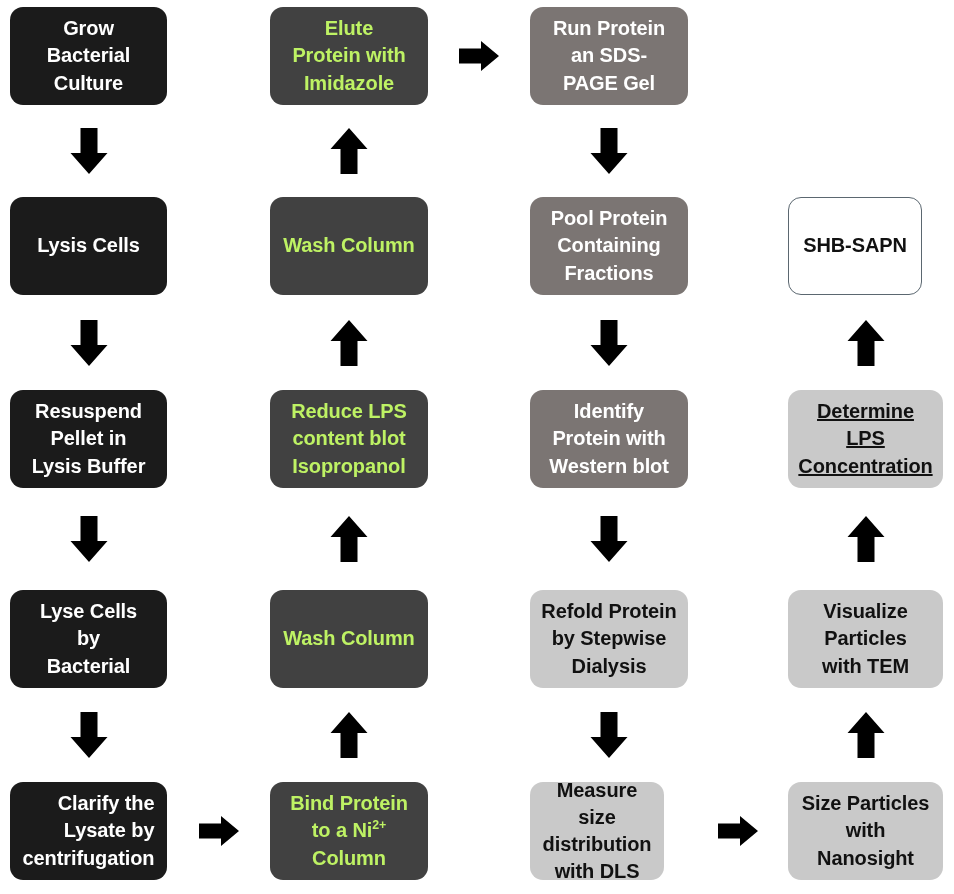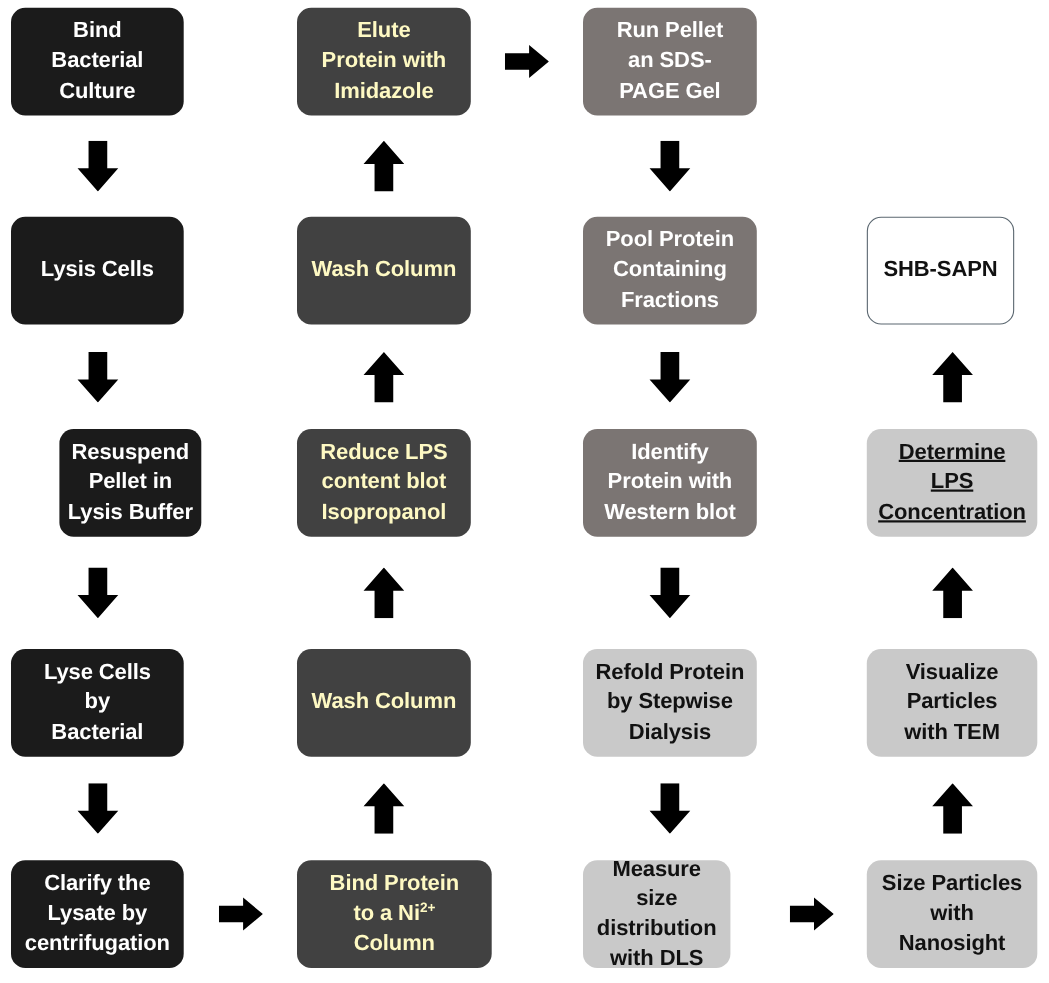--- a/index.html
+++ b/index.html
@@ -27,58 +27,58 @@
     justify-content: center;
     text-align: center;
     font-weight: bold;
     font-size: 20px;
     line-height: 1.36;
     letter-spacing: -0.1px;
     padding: 2px 6px;
     white-space: pre-line;
   }
   .node.dark      { background: #1b1b1b; color: #ffffff; }
-  .node.darkgray  { background: #414141; color: #fef9c3; }
+  .node.darkgray  { background: #414141; color: #bef264; }
   .node.medgray   { background: #7b7573; color: #ffffff; }
   .node.lightgray { background: #c9c9c9; color: #111111; }
   .node.outline   { background: #ffffff; color: #111111; border: 1px solid #5b6770; }
 
   
   .arrow {
     position: absolute;
   }
   .arrow svg { display: block; }
 </style>
 </head>
 <body>
 
 <div id="canvas">
-    <div class="node dark" style="left: 10px; top: 7px; width: 157px; height: 98px;"><span>Bind
+    <div class="node dark" style="left: 10px; top: 7px; width: 157px; height: 98px;"><span>Grow
 Bacterial
 Culture</span></div>
     <div class="node dark" style="left: 10px; top: 197px; width: 157px; height: 98px;"><span>Lysis Cells</span></div>
-    <div class="node dark" style="left: 10px; top: 390px; width: 129px; height: 98px; margin-left: 44px;"><span>Resuspend
+    <div class="node dark" style="left: 10px; top: 390px; width: 157px; height: 98px;"><span>Resuspend
 Pellet in
 Lysis Buffer</span></div>
     <div class="node dark" style="left: 10px; top: 590px; width: 157px; height: 98px;"><span>Lyse Cells
 by
 Bacterial</span></div>
-    <div class="node dark" style="left: 10px; top: 782px; width: 157px; height: 98px;"><span>Clarify the
+    <div class="node dark" style="left: 10px; top: 782px; width: 157px; height: 98px; text-align: right;"><span>Clarify the
 Lysate by
 centrifugation</span></div>
     <div class="node darkgray" style="left: 270px; top: 7px; width: 158px; height: 98px;"><span>Elute
 Protein with
 Imidazole</span></div>
     <div class="node darkgray" style="left: 270px; top: 197px; width: 158px; height: 98px;"><span>Wash Column</span></div>
     <div class="node darkgray" style="left: 270px; top: 390px; width: 158px; height: 98px;"><span>Reduce LPS
 content blot
 Isopropanol</span></div>
     <div class="node darkgray" style="left: 270px; top: 590px; width: 158px; height: 98px;"><span>Wash Column</span></div>
-    <div class="node darkgray" style="left: 270px; top: 782px; width: 177px; height: 98px;"><div style="line-height: 1.36;"><div>Bind Protein</div><div><span>to a Ni</span><sup style="font-size: 0.62em;">2+</sup></div><div>Column</div></div></div>
-    <div class="node medgray" style="left: 530px; top: 7px; width: 158px; height: 98px;"><span>Run Pellet
+    <div class="node darkgray" style="left: 270px; top: 782px; width: 158px; height: 98px;"><div style="line-height: 1.36;"><div>Bind Protein</div><div><span>to a Ni</span><sup style="font-size: 0.62em;">2+</sup></div><div>Column</div></div></div>
+    <div class="node medgray" style="left: 530px; top: 7px; width: 158px; height: 98px;"><span>Run Protein
 an SDS-
 PAGE Gel</span></div>
     <div class="node medgray" style="left: 530px; top: 197px; width: 158px; height: 98px;"><span>Pool Protein
 Containing
 Fractions</span></div>
     <div class="node medgray" style="left: 530px; top: 390px; width: 158px; height: 98px;"><span>Identify
 Protein with
 Western blot</span></div>
     <div class="node lightgray" style="left: 530px; top: 590px; width: 158px; height: 98px;"><span>Refold Protein
 by Stepwise

